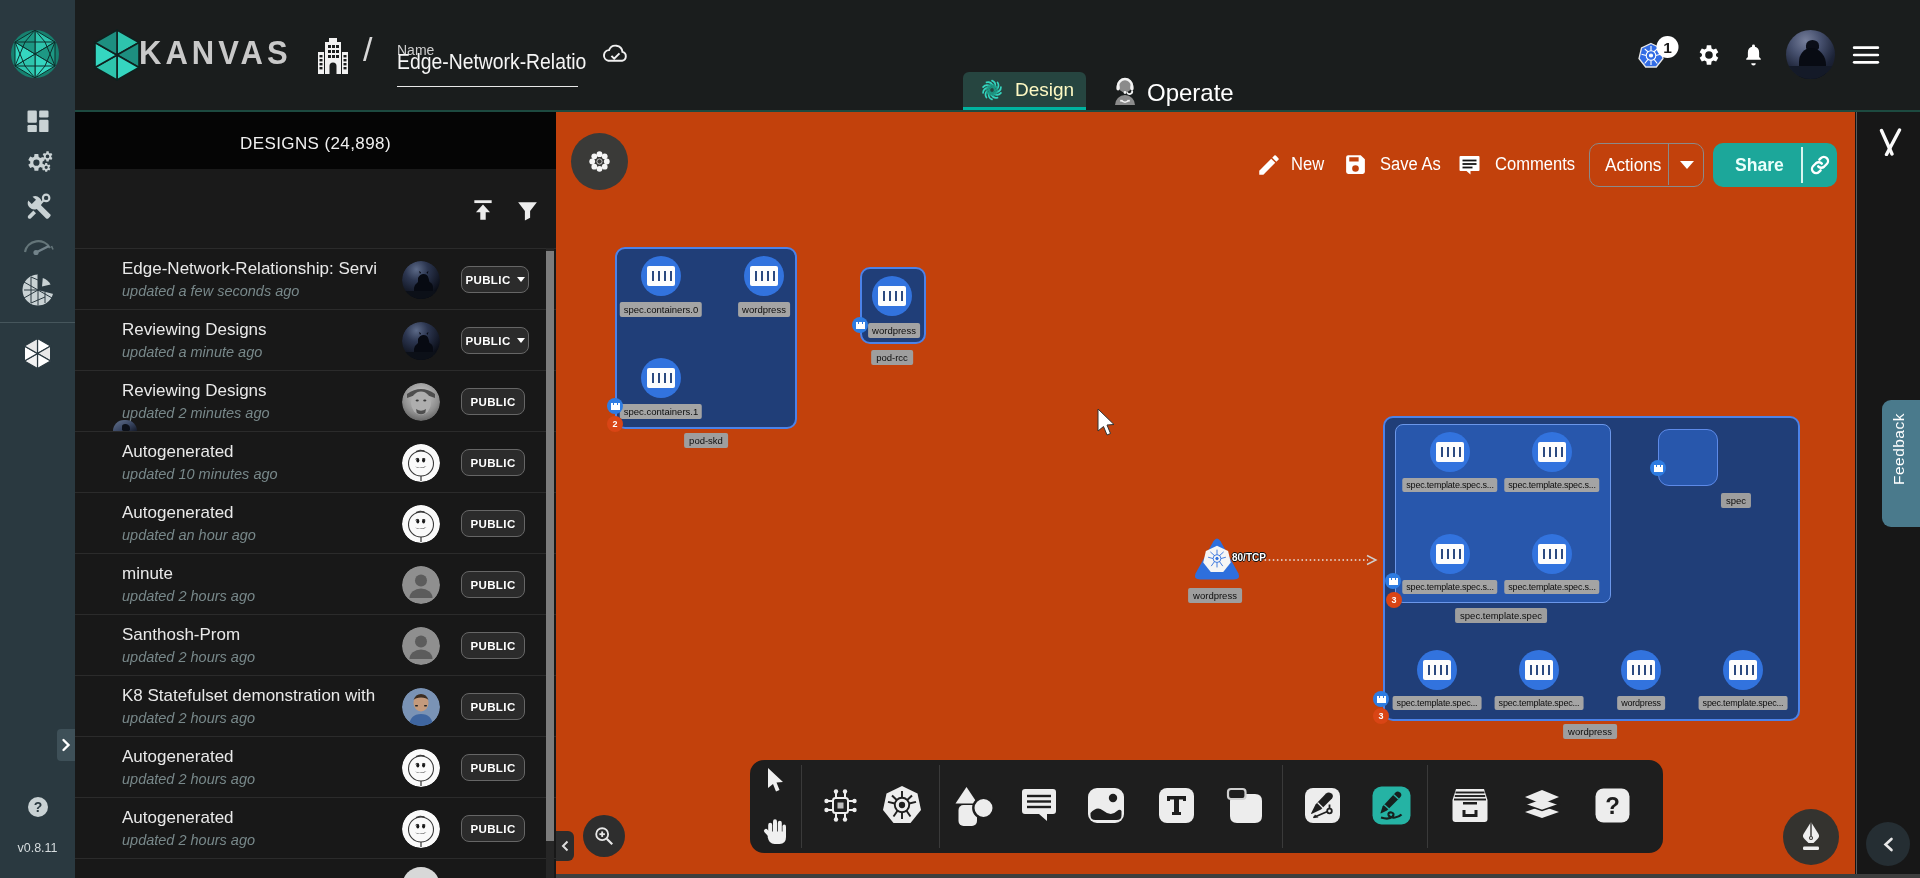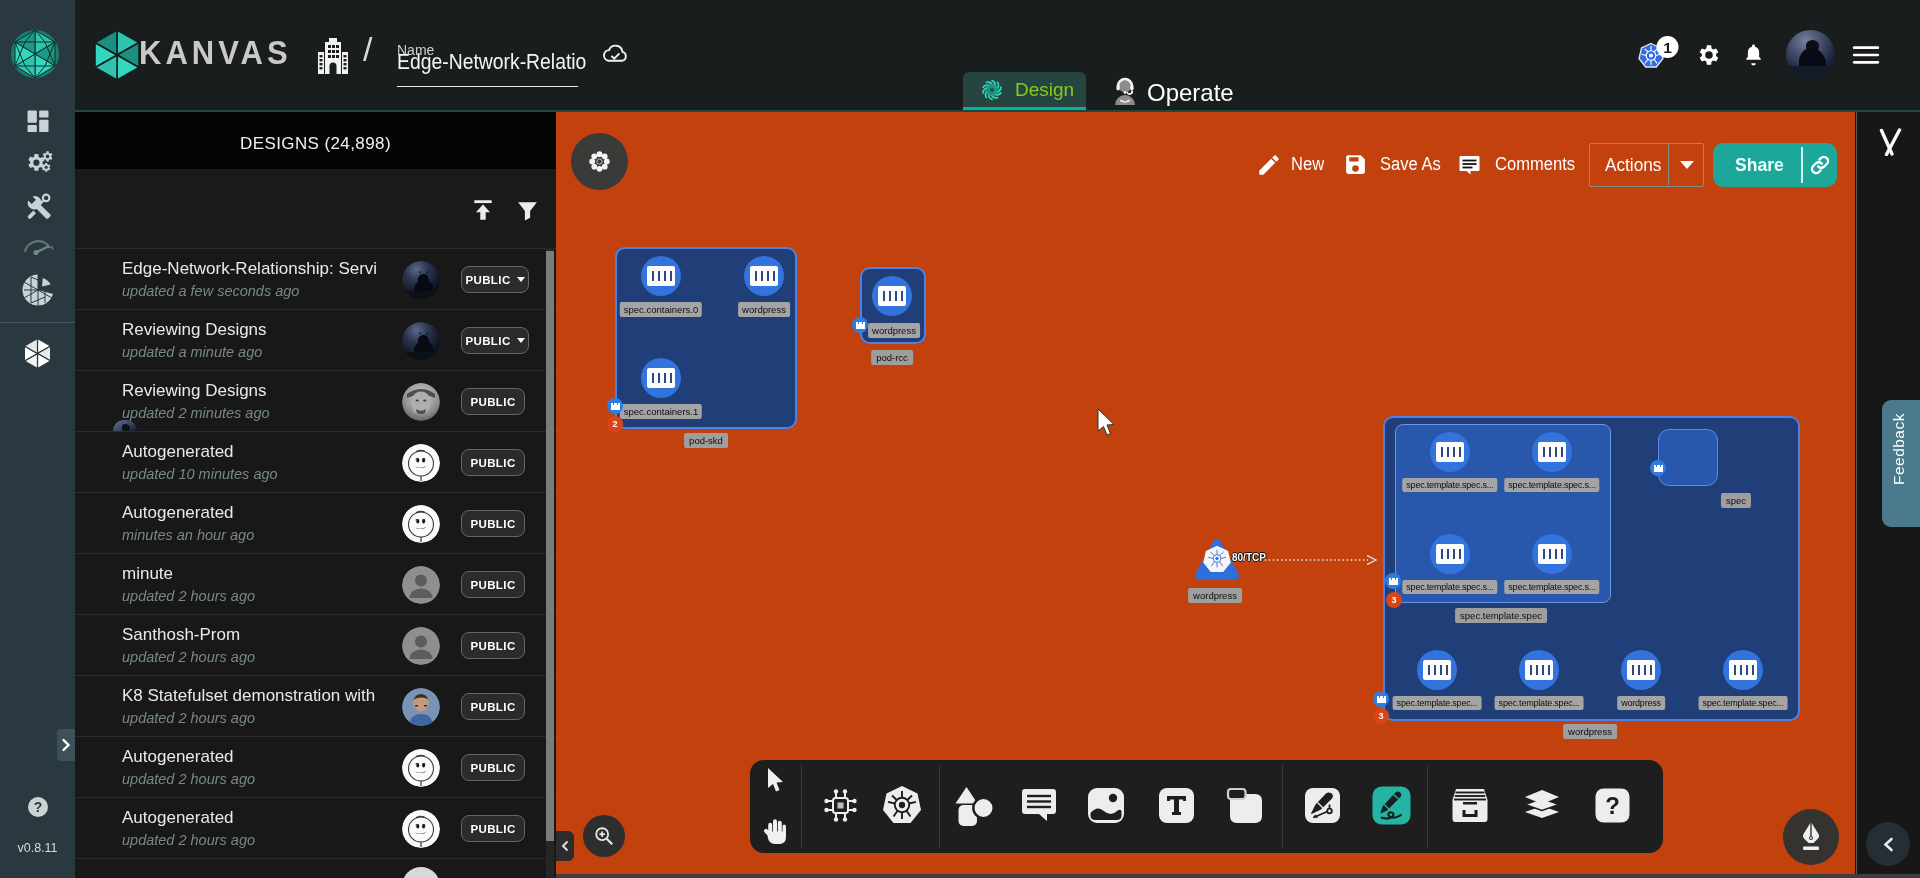--- a/index.html
+++ b/index.html
@@ -119,21 +119,21 @@
         <path d="M12 6.2 Q14.8 7.4 14 10.6" transform="rotate(90 12 12)"></path>
         <path d="M12 6.2 Q14.8 7.4 14 10.6" transform="rotate(126 12 12)"></path>
         <path d="M12 6.2 Q14.8 7.4 14 10.6" transform="rotate(162 12 12)"></path>
         <path d="M12 6.2 Q14.8 7.4 14 10.6" transform="rotate(198 12 12)"></path>
         <path d="M12 6.2 Q14.8 7.4 14 10.6" transform="rotate(234 12 12)"></path>
         <path d="M12 6.2 Q14.8 7.4 14 10.6" transform="rotate(270 12 12)"></path>
         <path d="M12 6.2 Q14.8 7.4 14 10.6" transform="rotate(306 12 12)"></path>
         <path d="M12 6.2 Q14.8 7.4 14 10.6" transform="rotate(342 12 12)"></path>
       </g>
     </svg>
-    <div class="abs" style="left:52px;top:7px;font-size:19px;color:#84cc16">Design</div>
+    <div class="abs" style="left:52px;top:7px;font-size:19px;color:#fef9c3">Design</div>
   </div>
   <div class="abs" style="left:1022px;top:72px;width:130px;height:38px">
     <svg class="abs" style="left:14px;top:4px" width="28" height="30" viewBox="0 0 28 30">
       <circle cx="14" cy="10" r="6.5" fill="#8b8b8b"></circle>
       <path d="M4 29 a10 10 0 0 1 20 0 Z" fill="#8b8b8b"></path>
       <path d="M7 10 a7 7 0 0 1 14 0" fill="none" stroke="#f2f2f2" stroke-width="2.6"></path>
       <rect x="5.4" y="9" width="3.4" height="5.4" rx="1.7" fill="#f2f2f2"></rect>
       <rect x="19.2" y="9" width="3.4" height="5.4" rx="1.7" fill="#f2f2f2"></rect>
       <path d="M21 14.5 a2.5 2.5 0 0 1 -5 1.8" fill="none" stroke="#f2f2f2" stroke-width="1.8"></path>
       <circle cx="14" cy="16.5" r="1.4" fill="#f2f2f2"></circle>
@@ -348,21 +348,21 @@
           <ellipse cx="21.6" cy="16.2" rx="1.5" ry="2.3" fill="#1a1a1a"></ellipse>
           <path d="M13.5 15.2 q1.5 -1.5 3 -0.6 M20.3 14.8 q1.6 -0.9 3.1 0.3" stroke="#333" stroke-width="0.9" fill="none"></path>
           <path d="M13 22.5 q5 2.5 11.5 -0.5 q-2 2 -5.5 2 q-4 0 -6 -1.5 Z" fill="#222"></path>
           <path d="M19 32 L19 37" stroke="#333" stroke-width="1.2"></path>
           <path d="M14 7.5 q4 -2.5 8.5 -0.5 q-3 -1 -8.5 0.5" stroke="#333" stroke-width="0.9" fill="none"></path>
         </svg></div>
       <div class="rpub">PUBLIC</div>
   </div>
   <div class="row" style="top:380px">
     <div class="rtitle">Autogenerated</div>
-      <div class="rsub">minutes an hour ago</div>
+      <div class="rsub">updated an hour ago</div>
     <div class="ravat av-smile"><svg width="38" height="38" viewBox="0 0 38 38">
           <circle cx="19" cy="19" r="19" fill="#fafafa"></circle>
           <circle cx="19" cy="19.5" r="12.5" fill="none" stroke="#3a3a3a" stroke-width="1.1"></circle>
           <ellipse cx="15.8" cy="16.2" rx="1.5" ry="2.3" fill="#1a1a1a"></ellipse>
           <ellipse cx="21.6" cy="16.2" rx="1.5" ry="2.3" fill="#1a1a1a"></ellipse>
           <path d="M13.5 15.2 q1.5 -1.5 3 -0.6 M20.3 14.8 q1.6 -0.9 3.1 0.3" stroke="#333" stroke-width="0.9" fill="none"></path>
           <path d="M13 22.5 q5 2.5 11.5 -0.5 q-2 2 -5.5 2 q-4 0 -6 -1.5 Z" fill="#222"></path>
           <path d="M19 32 L19 37" stroke="#333" stroke-width="1.2"></path>
           <path d="M14 7.5 q4 -2.5 8.5 -0.5 q-3 -1 -8.5 0.5" stroke="#333" stroke-width="0.9" fill="none"></path>
         </svg></div>
@@ -454,21 +454,21 @@
   <div class="abs" style="left:824px;top:42px;font-size:18px;color:#fff;transform:scaleX(0.92);transform-origin:0 0">Save As</div>
   <svg class="abs" style="left:901px;top:41px" width="25" height="24" viewBox="0 0 24 24" fill="#fff">
     <path d="M3 3 L21 3 Q22 3 22 4 L22 17 Q22 18 21 18 L13 18 L13 21.5 L9 18 L3 18 Q2 18 2 17 L2 4 Q2 3 3 3 Z"></path>
     <g stroke="#141414" stroke-width="1.8">
         <line x1="5" y1="7.5" x2="19" y2="7.5"></line>
         <line x1="5" y1="11" x2="19" y2="11"></line>
         <line x1="5" y1="14.5" x2="15" y2="14.5"></line>
       </g>
   </svg>
   <div class="abs" style="left:939px;top:42px;font-size:18px;color:#fff;transform:scaleX(0.92);transform-origin:0 0">Comments</div>
-  <div class="abs" style="left:1033px;top:31px;width:115px;height:44px;border:1.5px solid #8a8a8a;border-radius:2px">
+  <div class="abs" style="left:1033px;top:31px;width:115px;height:44px;border:1.5px solid #8a8a8a;border-radius:10px">
     <div class="abs" style="left:15px;top:10px;font-size:18.5px;color:#fff;transform:scaleX(0.93);transform-origin:0 0">Actions</div>
     <div class="abs" style="left:78px;top:0;width:1px;height:41px;background:#8a8a8a"></div>
     <div class="abs" style="left:90px;top:17px;width:0;height:0;border-left:7px solid transparent;border-right:7px solid transparent;border-top:8px solid #fff"></div>
   </div>
   <div class="abs" style="left:1157px;top:31px;width:124px;height:44px;background:#1ca79a;border-radius:10px">
     <div class="abs" style="left:22px;top:11px;font-size:18.5px;font-weight:bold;color:#eafffb;transform:scaleX(0.95);transform-origin:0 0">Share</div>
     <div class="abs" style="left:88px;top:4px;width:1.5px;height:36px;background:#d8f5f0"></div>
     <svg class="abs" style="left:96px;top:11px" width="22" height="22" viewBox="0 0 24 24" fill="none" stroke="#fff" stroke-width="2.6" stroke-linecap="round">
       <path d="M10 13.5 a4.5 4.5 0 0 0 6.4 0.4 l3 -3 a4.5 4.5 0 0 0 -6.4 -6.4 l-1.7 1.7"></path>
       <path d="M14 10.5 a4.5 4.5 0 0 0 -6.4 -0.4 l-3 3 a4.5 4.5 0 0 0 6.4 6.4 l1.7 -1.7"></path>

